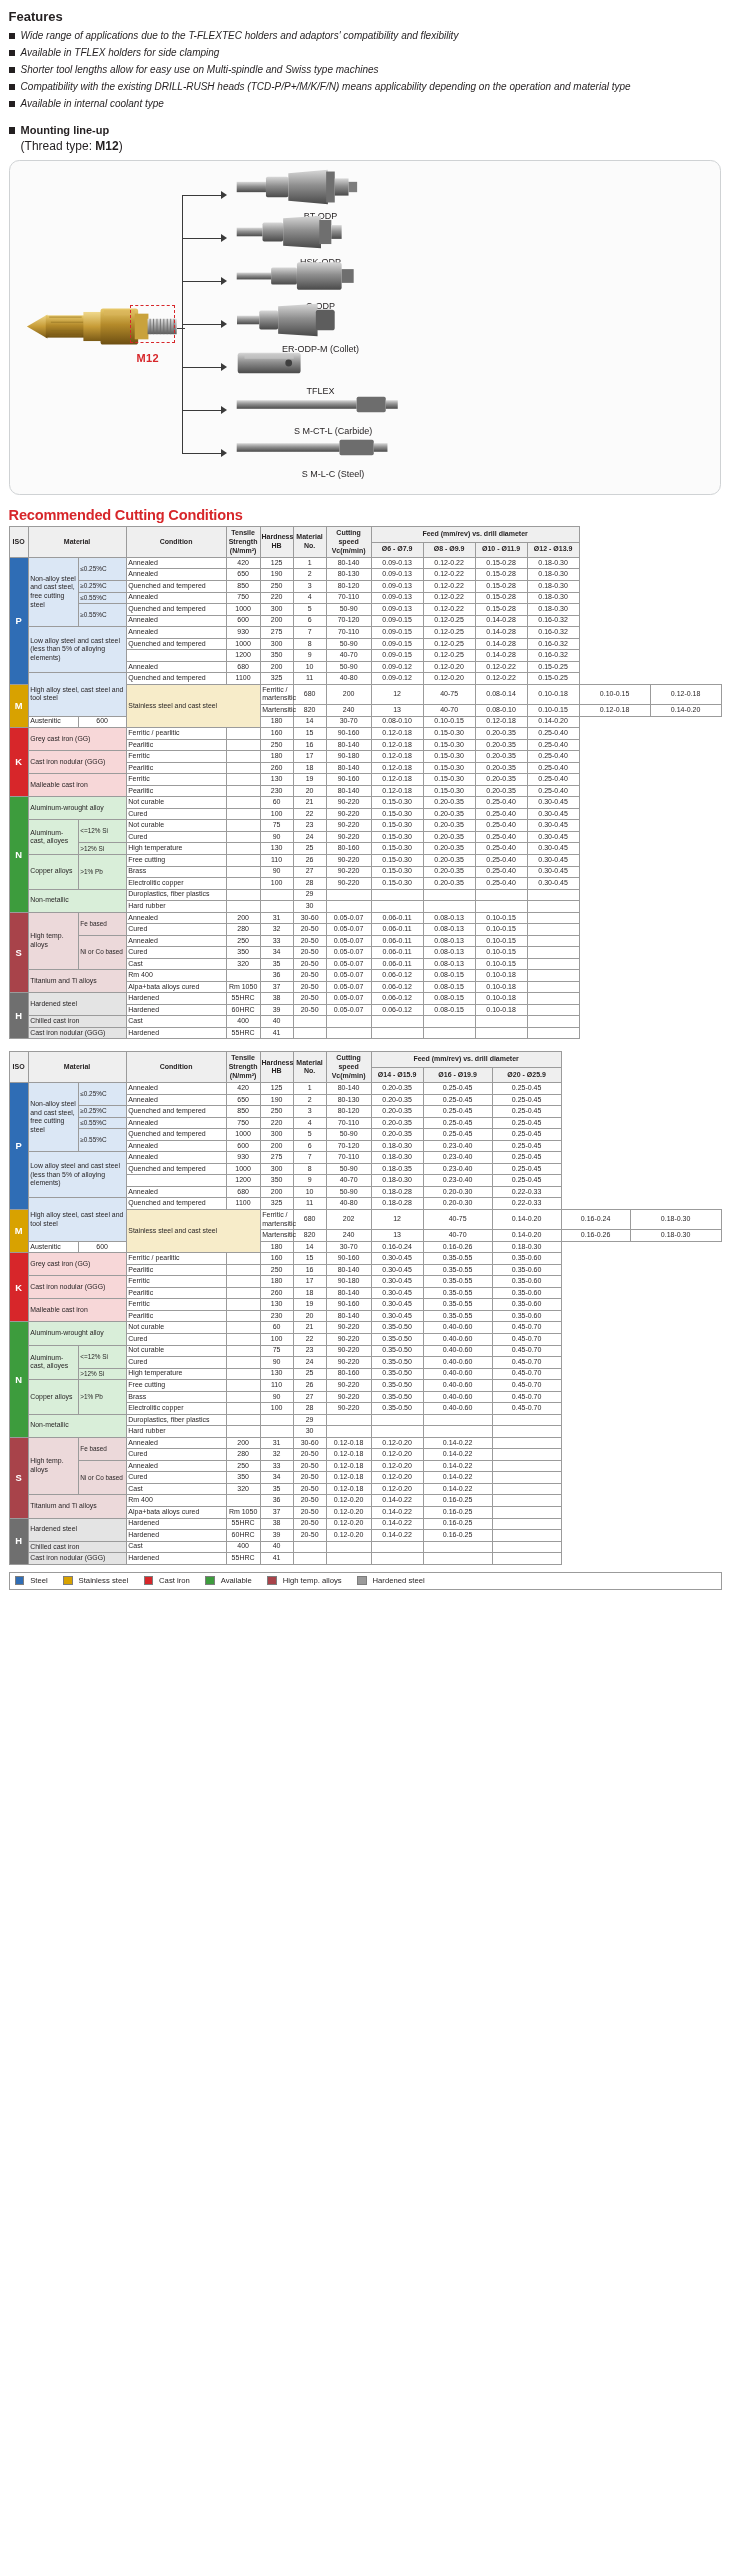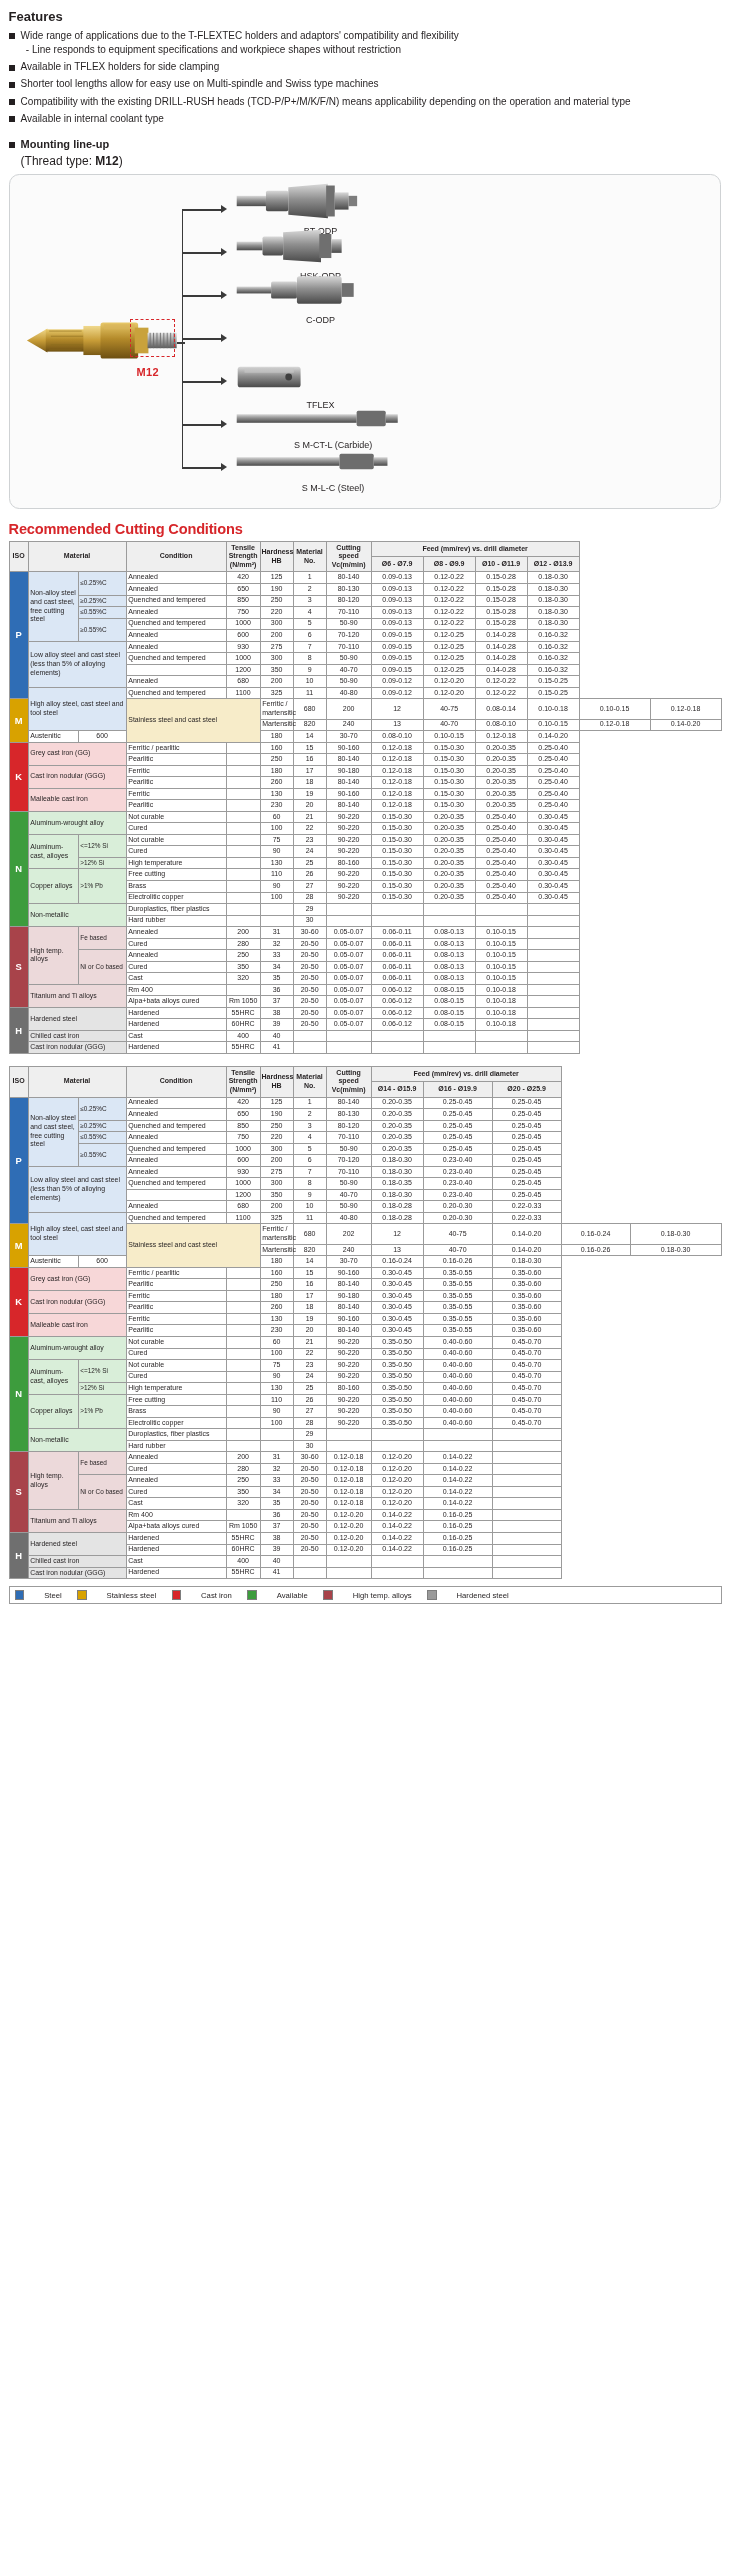--- a/index.html
+++ b/index.html
@@ -13,21 +13,21 @@
   }
   .page { width: 730px; padding: 6.9px 8.6px 13.7px 8.6px; }
 
   
   h2.section-title {
     font-size: 13px;
     font-weight: bold;
     margin: 1.7px 0 5.2px 0;
     color: #231f20;
   }
-  .feature-list { margin: 0; padding: 0; list-style: none; }
+  .feature-list { margin: 0; padding: 0; list-style: none; font-style: italic; }
   .feature-list li {
     position: relative;
     padding-left: 12px;
     font-size: 10px;
     line-height: 1.45;
     margin-bottom: 2.6px;
   }
   .feature-list li .bullet {
     position: absolute;
     left: 0; top: 4.3px;
@@ -158,31 +158,31 @@
   .legend {
     margin-top: 6.9px;
     border: 0.5px solid #9b9b9b;
     padding: 3.4px 5.2px;
     display: flex;
     gap: 15.5px;
     align-items: center;
     width: 713px;
     font-size: 7.7px;
   }
-  .legend .it { display: flex; align-items: flex-end; gap: 20px; }
+  .legend .it { display: flex; align-items: flex-end; gap: 6px; }
   .legend .sw { width: 9.4px; height: 9.4px; display: inline-block; border: 0.5px solid #7d7d7d; }
 </style>
 </head>
 <body>
 
 <div class="page">
 
   <h2 class="section-title">Features</h2>
   <ul class="feature-list" id="features-list">
-      <li><span class="bullet"></span><span>Wide range of applications due to the T-FLEXTEC holders and adaptors' compatibility and flexibility</span><span class="subline">- Line responds to equipment specifications and workpiece shapes without restriction</span></li>
+      <li><span class="bullet"></span><span>Wide range of applications due to the T-FLEXTEC holders and adaptors' compatibility and flexibility</span></li>
       <li><span class="bullet"></span><span>Available in TFLEX holders for side clamping</span></li>
       <li><span class="bullet"></span><span>Shorter tool lengths allow for easy use on Multi-spindle and Swiss type machines</span></li>
       <li><span class="bullet"></span><span>Compatibility with the existing DRILL-RUSH heads (TCD-P/P+/M/K/F/N) means applicability depending on the operation and material type</span></li>
       <li><span class="bullet"></span><span>Available in internal coolant type</span></li>
     </ul>
 
   <div class="mounting-head">
     <span class="bullet"></span>
     <span>Mounting line-up</span>
   </div>
@@ -281,20 +281,29 @@
     <div class="prod" style="left:225px; top:96px; width:172px;">
       <svg width="172" height="38" viewBox="0 0 200 44">
         <rect x="2" y="18" width="40" height="8" fill="url(#s1)"></rect>
         <rect x="42" y="12" width="30" height="20" rx="2" fill="url(#s1)"></rect>
         <rect x="72" y="6" width="52" height="32" rx="3" fill="url(#s1)"></rect>
         <rect x="124" y="14" width="14" height="16" fill="#6f6f6f"></rect>
       </svg>
       <div class="cap">C-ODP</div>
     </div>
 
+    <div class="prod" style="left:225px; top:141px; width:172px;">
+      <svg width="172" height="36" viewBox="0 0 200 42">
+        <rect x="2" y="16" width="26" height="10" fill="url(#s1)"></rect>
+        <rect x="28" y="10" width="22" height="22" rx="2" fill="url(#s1)"></rect>
+        <path d="M50 5 L96 2 L96 40 L50 37 Z" fill="url(#s1)"></path>
+        <rect x="94" y="9" width="22" height="24" rx="3" fill="#5d5d5d"></rect>
+      </svg>
+      <div class="cap">ER-ODP-M (Collet)</div>
+    </div>
 
     <div class="prod" style="left:225px; top:185px; width:172px;">
       <svg width="172" height="34" viewBox="0 0 200 40">
         <rect x="2" y="8" width="74" height="24" rx="3" fill="url(#s1)"></rect>
         <rect x="10" y="10" width="58" height="5" fill="#c6c6c6" opacity=".7"></rect>
         <circle cx="62" cy="20" r="4" fill="#3f3f3f"></circle>
       </svg>
       <div class="cap">TFLEX</div>
     </div>
 

